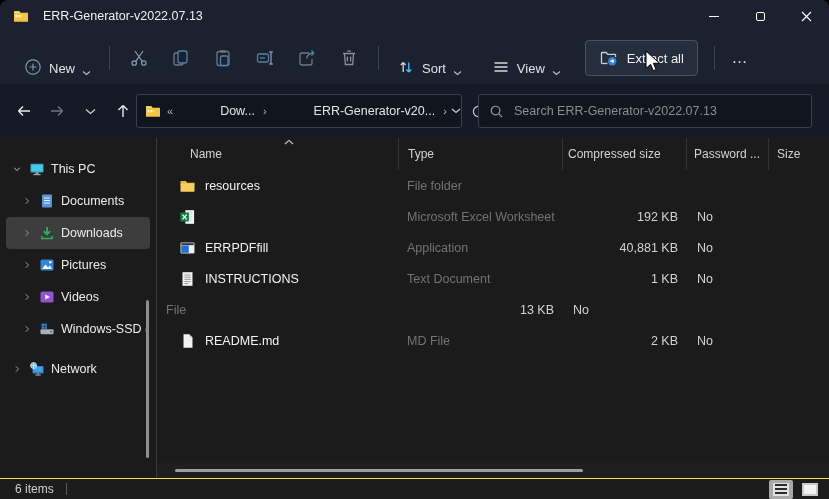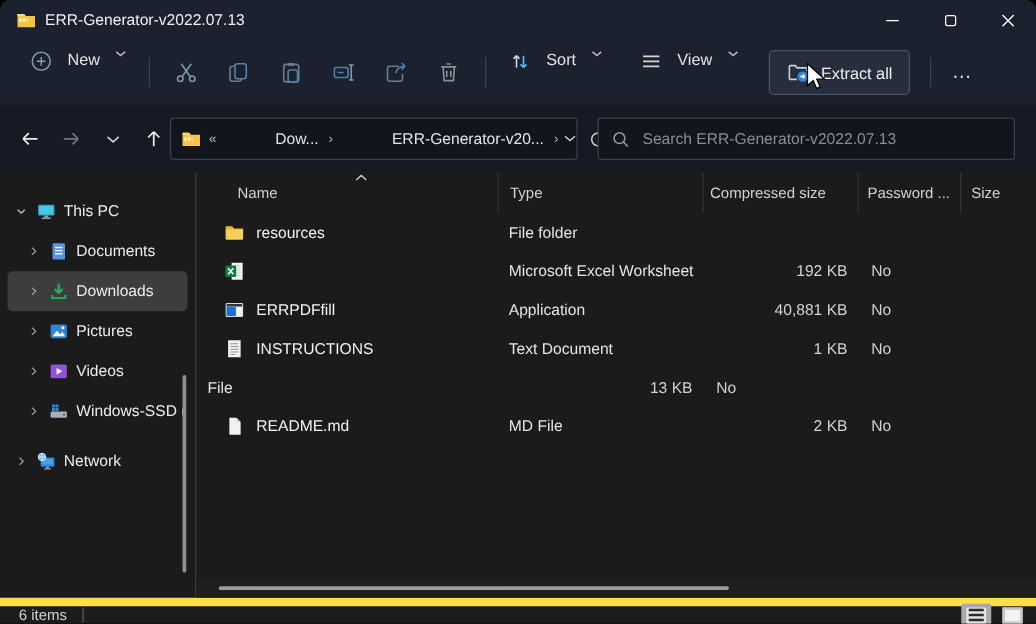--- a/index.html
+++ b/index.html
@@ -4,29 +4,29 @@
 <style>
   * { margin:0; padding:0; box-sizing:border-box; }
   html,body { width:829px; height:499px; background:#000; overflow:hidden; }
   body { font-family:"Liberation Sans", sans-serif; }
   .window { position:relative; width:829px; height:499px; background:#1b1b1b;
             border-radius:8px 8px 0 0; overflow:hidden; }
 
   
   .titlebar { height:32px; background:#1b212e; display:flex; align-items:center; }
   .titlebar .appicon { margin-left:13px; display:flex; }
-  .titlebar .title { margin-left:7px; font-size:12.5px; color:#f0f0f0; }
+  .titlebar .title { margin-left:14px; font-size:12.5px; color:#f0f0f0; }
   .wcontrols { margin-left:auto; display:flex; height:32px; }
   .wbtn { width:46px; height:32px; display:flex; align-items:center; justify-content:center; }
   .min-glyph { width:10px; height:1px; background:#fff; display:block; }
   .max-glyph { width:9px; height:9px; border:1px solid #fff; border-radius:2px; display:block; }
 
   
   .commandbar { height:52px; background:#1b212e; display:flex; align-items:center; padding-left:14px; }
-  .tbtn { display:flex; align-items:flex-start; gap:12px; height:36px; padding:0 10px;
+  .tbtn { display:flex; align-items:flex-end; gap:7px; height:36px; padding:0 10px;
           border-radius:4px; color:#e3e3e3; font-size:13px; }
   .ibtn { width:42px; height:36px; display:flex; align-items:center; justify-content:center; border-radius:4px; }
   .tsep { width:1px; height:24px; background:#3a4150; margin:0 8px; }
   .extract-btn { display:flex; align-items:center; gap:8px; height:36px; padding:0 13px;
                  margin-left:14px; border:1px solid #4a5161; border-radius:4px;
                  background:#262d3c; color:#f0f0f0; font-size:13px; }
 
   
   .addressrow { height:54px; background:#151a25; display:flex; align-items:center; position:relative; }
   .navbtn { width:32px; height:32px; display:flex; align-items:center; justify-content:center; border-radius:4px; }
@@ -66,31 +66,31 @@
   .h-name { padding-left:33px; }
   .h-type { padding-left:9px; }
   .h-comp { padding-left:5px; }
   .h-pass { padding-left:7px; }
   .h-size { padding-left:8px; }
   .sortcaret { position:absolute; left:127px; top:1px; }
 
   .frow { display:grid; grid-template-columns:241px 164px 124px 82px 61px;
           height:31px; align-items:center; font-size:12.5px; }
   .c-name { display:flex; align-items:center; padding-left:22px; color:#f2f2f2; gap:9px; white-space:nowrap; overflow:hidden; }
-  .c-type { padding-left:9px; color:#e5e5e5; white-space:nowrap; overflow:hidden; }
+  .c-type { padding-left:9px; color:#737373; white-space:nowrap; overflow:hidden; }
   .c-comp { text-align:right; padding-right:8px; color:#d2d2d2; }
   .c-pass { padding-left:11px; color:#d2d2d2; }
   .c-size { padding-left:8px; color:#d2d2d2; }
   .ficon { width:17px; height:16px; flex:none; display:flex; }
 
   .h-scroll-track { position:absolute; left:0; right:0; bottom:0; height:15px; background:#1f1f1f; }
   .h-scroll-thumb { position:absolute; left:18px; bottom:6px; width:408px; height:3px; background:#9d9d9d; border-radius:2px; }
 
   
-  .statusbar { height:21px; background:#1c1c1c; border-top:7px solid #fde047;
+  .statusbar { height:21px; background:#1c1c1c; border-top:1px solid #fde047;
                display:flex; align-items:center; font-size:12px; color:#d0d0d0; }
   .statusbar .count { margin-left:15px; }
   .statusbar .sdiv { width:1px; height:12px; background:#5a5a5a; margin-left:12px; }
   .view-toggles { margin-left:auto; display:flex; align-items:center; gap:5px; margin-right:7px; }
   .vt { width:24px; height:19px; display:flex; align-items:center; justify-content:center; border-radius:2px; }
   .vt.sel { background:#a9a9a9; }
   .vt-details { width:16px; height:13px; background:#e3e3e3; border-radius:1px;
                 display:flex; flex-direction:column; justify-content:space-evenly; padding:0 2px; }
   .vt-details i { display:block; height:2px; background:#2a2a2a; }
   .vt-thumb { width:16px; height:13px; border:2px solid #c9c9c9; background:#f2f2f2; }

